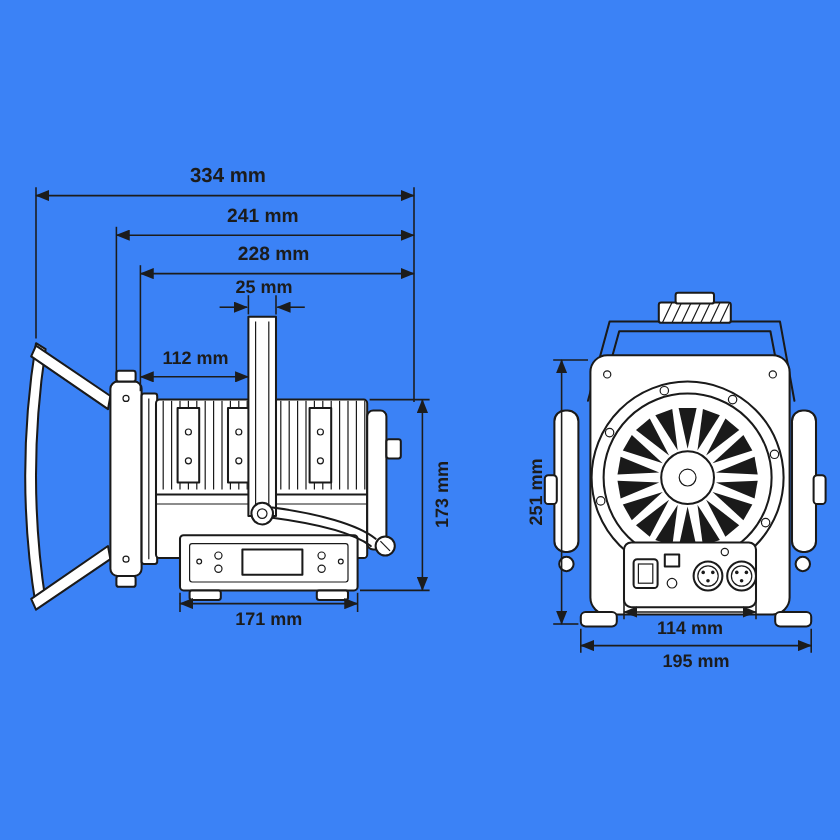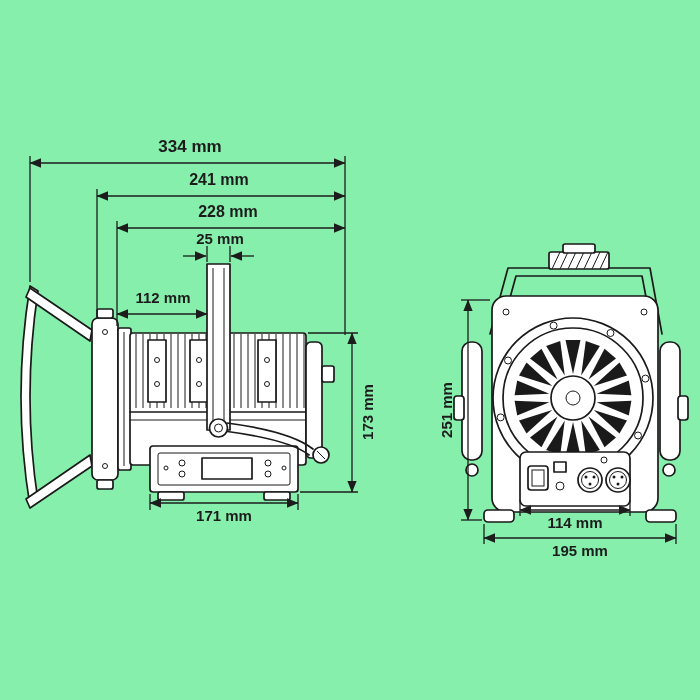--- a/index.html
+++ b/index.html
@@ -1,16 +1,16 @@
 <!DOCTYPE html>
 <html><head>
 <meta charset="utf-8">
 <style>
   html,body{margin:0;padding:0;background:#ffffff;}
-  .canvas{position:relative;width:700px;height:700px;background:#86efac;overflow:hidden;}
+  .canvas{position:relative;width:700px;height:700px;background:#3b82f6;overflow:hidden;}
   svg{position:absolute;left:0;top:0;}
   .dim{font-family:"Liberation Sans",sans-serif;font-weight:bold;font-size:15px;fill:#1c1c1c;text-anchor:middle;}
   .dim-md{font-size:16px;}
   .dim-lg{font-size:17px;}
   .dl{stroke:#1c1c1c;stroke-width:1.3;fill:none;}
   .s{stroke:#1a1a1a;stroke-width:1.7;fill:none;stroke-linejoin:round;stroke-linecap:round;}
   .sf{stroke:#1a1a1a;stroke-width:1.7;fill:#ffffff;stroke-linejoin:round;}
   .t{stroke:#1a1a1a;stroke-width:1;fill:none;}
   .dk{fill:#1a1a1a;stroke:none;}
 </style>

